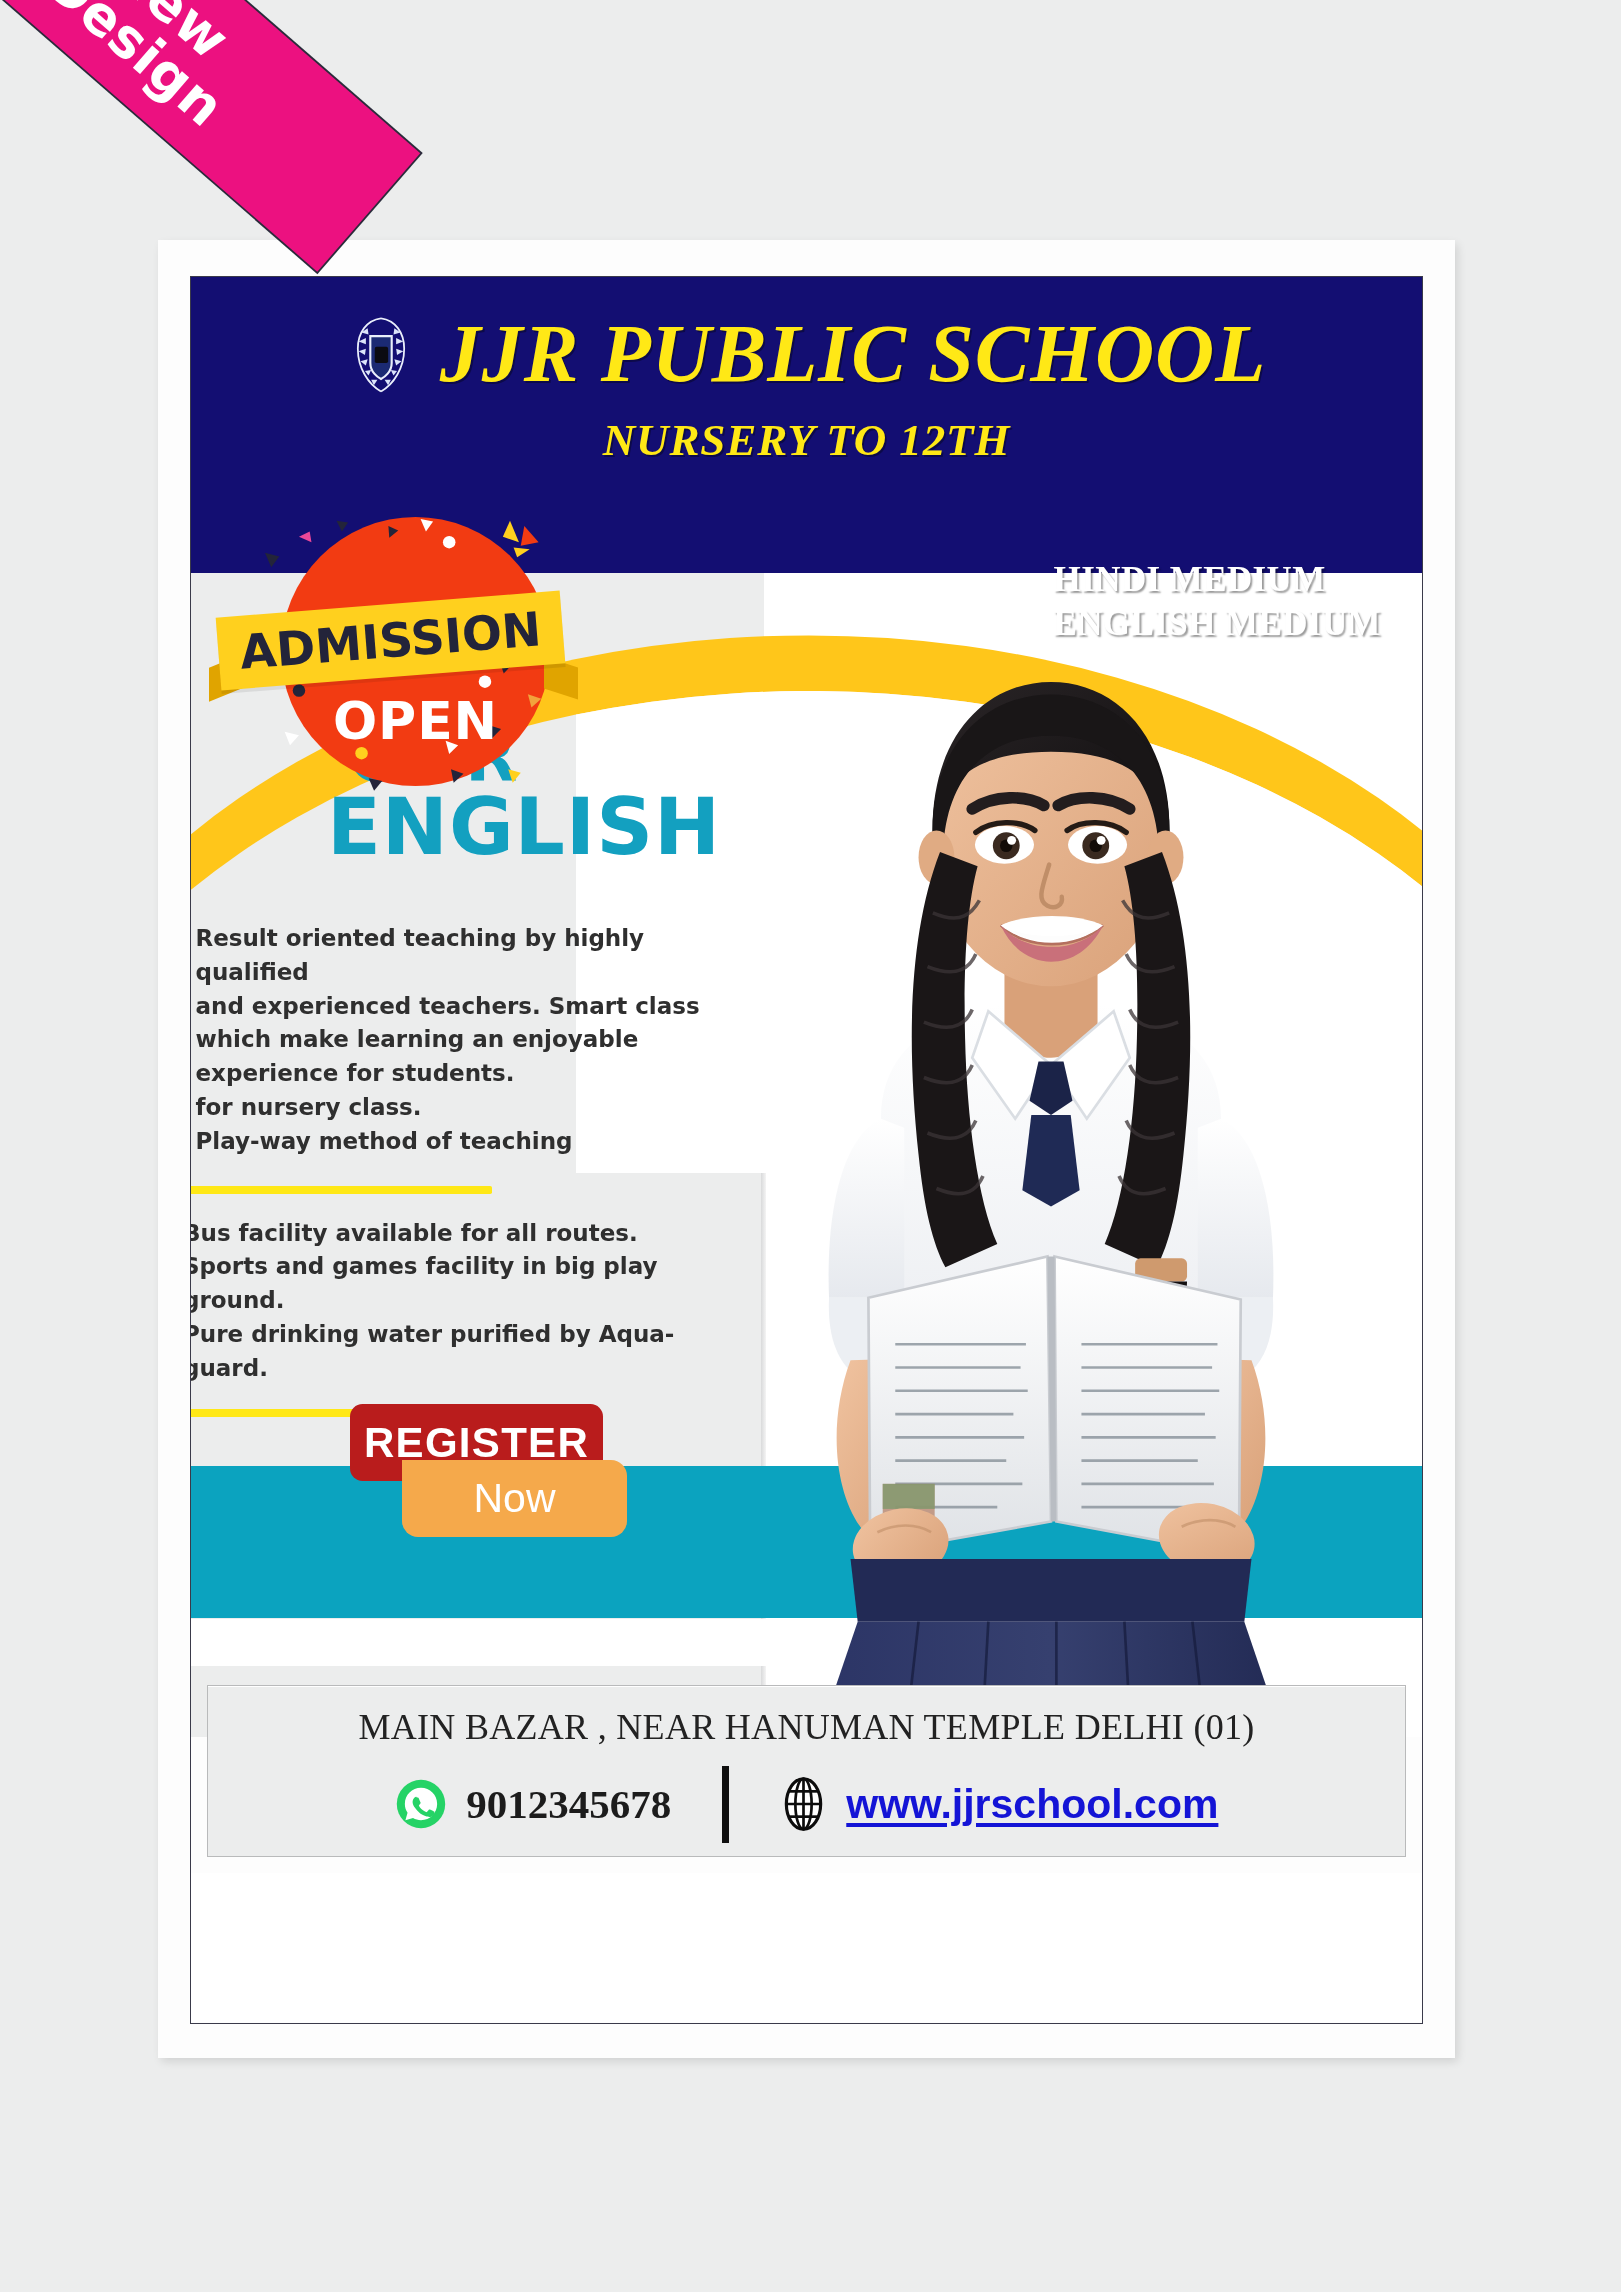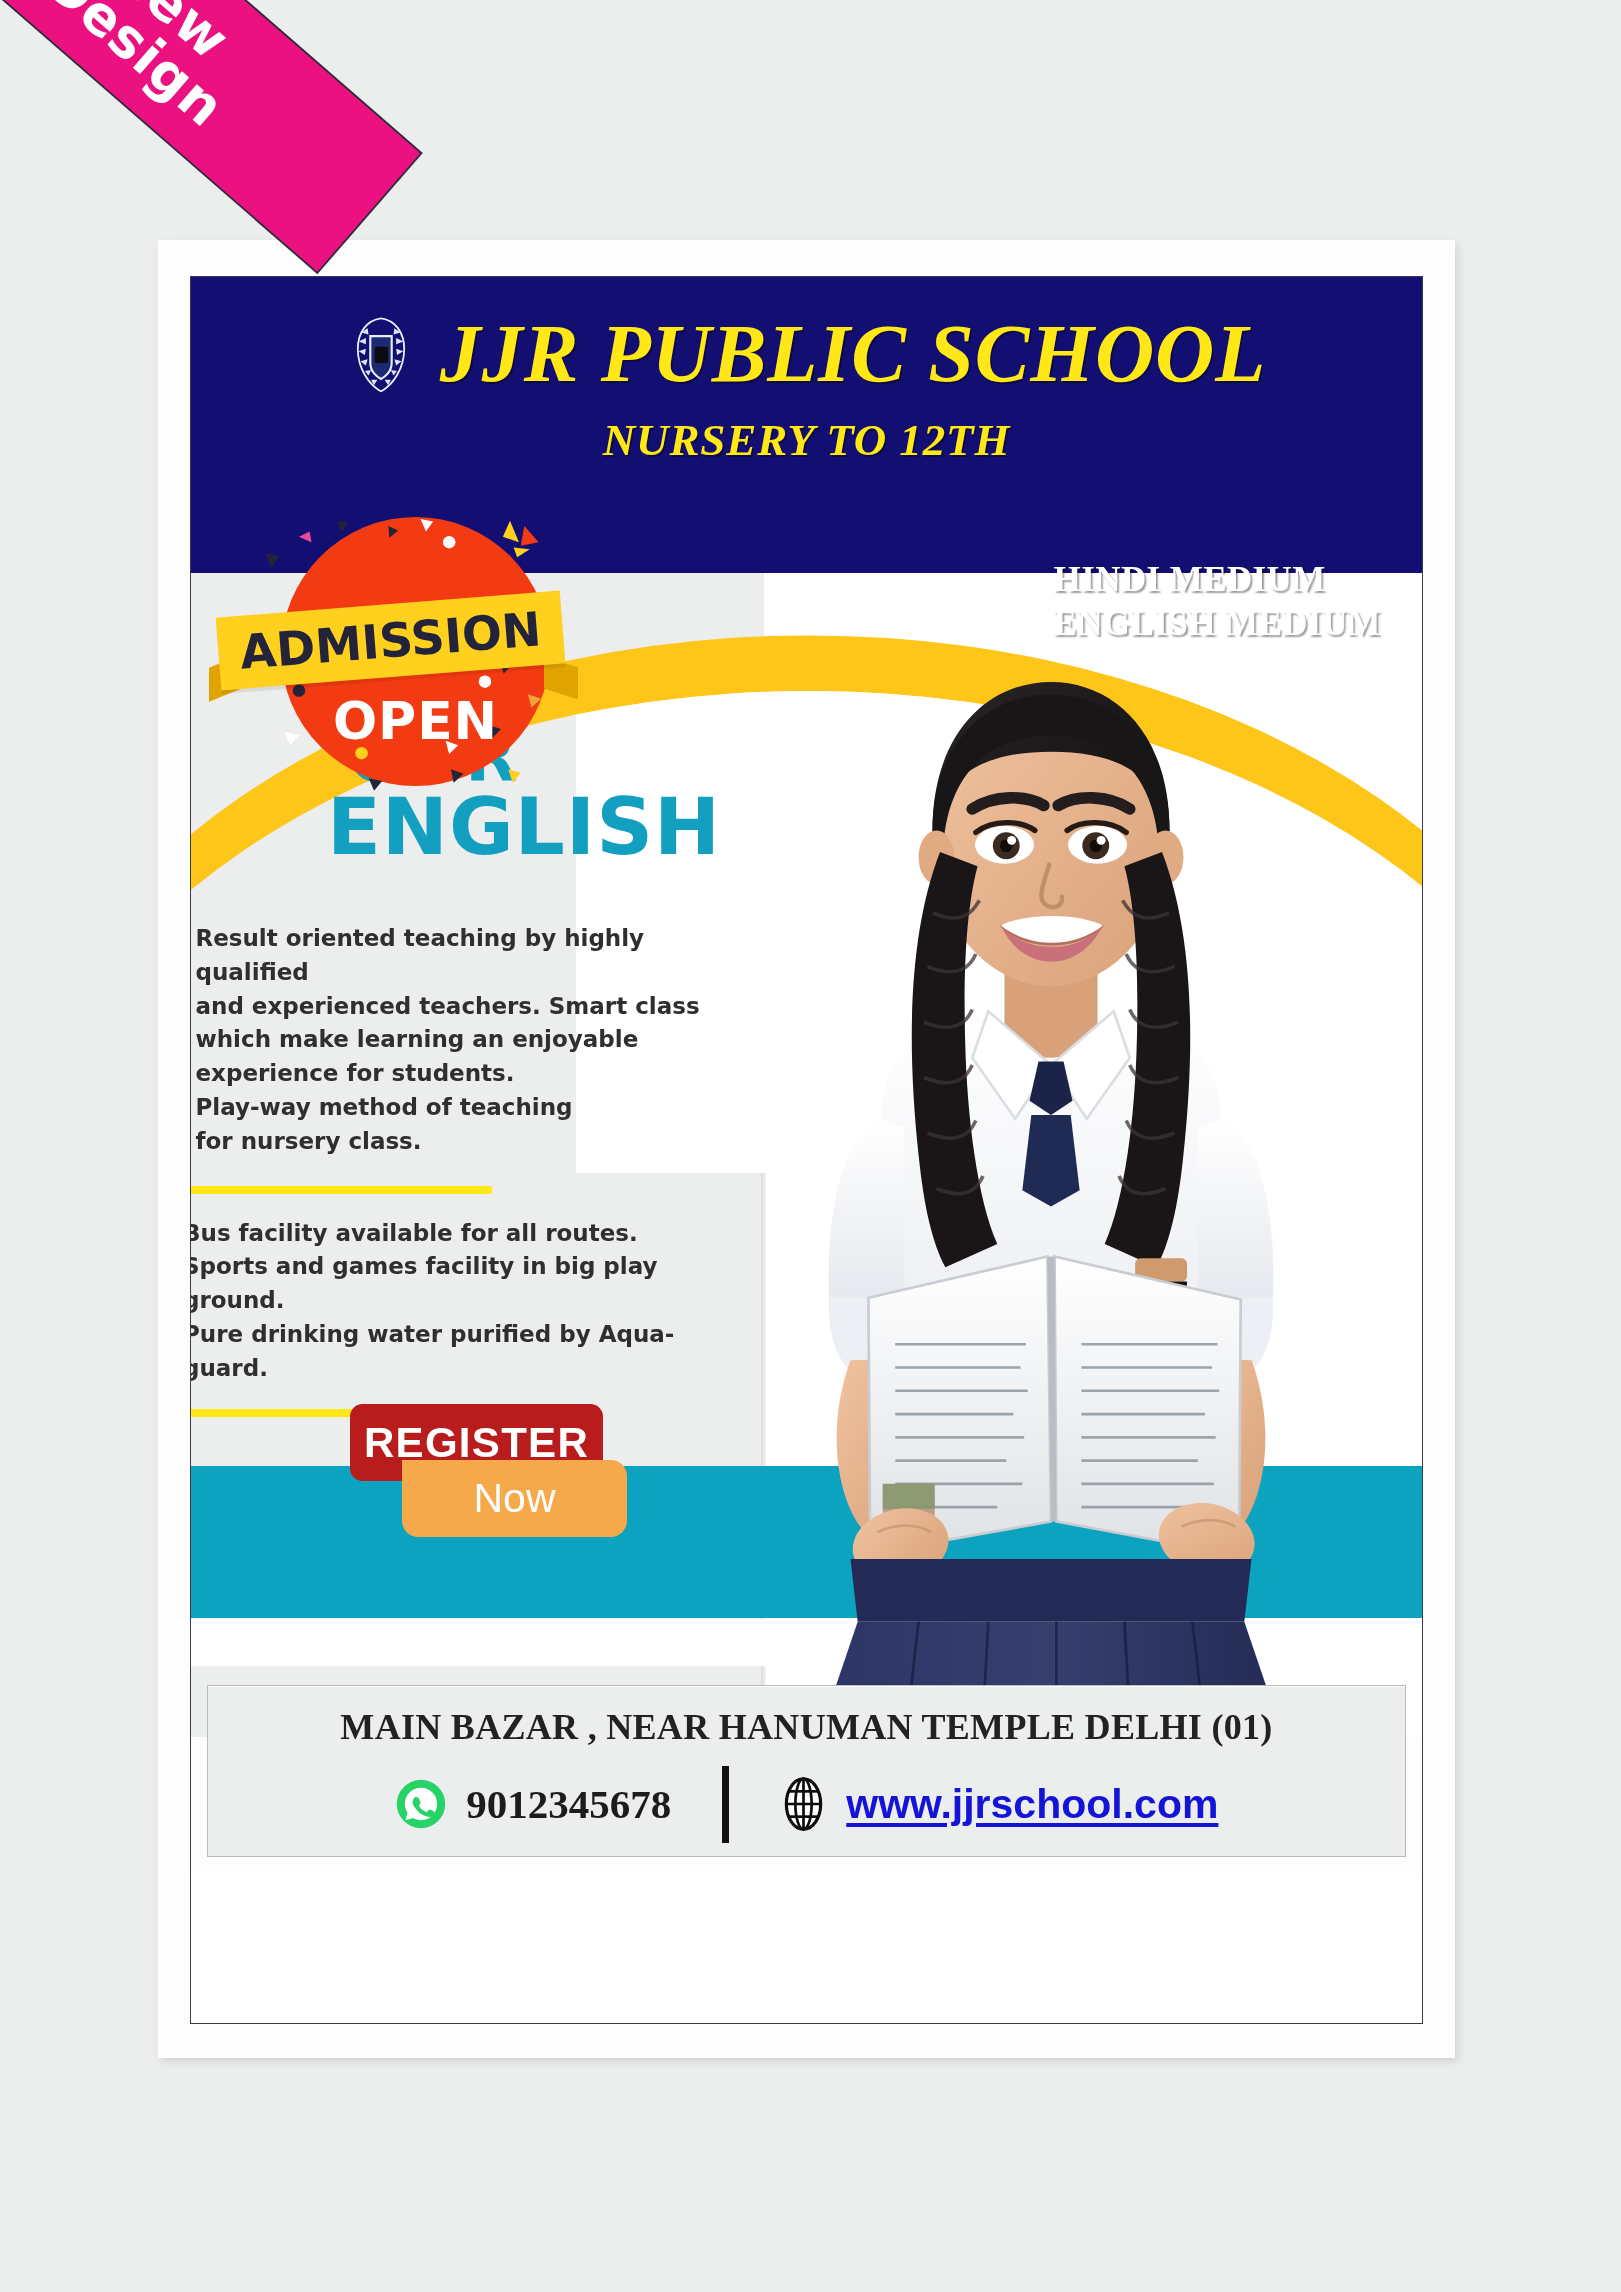--- a/index.html
+++ b/index.html
@@ -178,21 +178,21 @@
   #student{position:absolute;left:502px;top:340px;width:716px;height:1075px;z-index:10;}
 
   
   #footer{
     position:absolute;left:16px;top:1408px;width:1197px;height:170px;
     background:#eceded;border:0.9px solid #b9babb;z-index:30;
     box-shadow:inset 0 0.9px 0 #fff;
   }
   #addr{
     text-align:center;margin-top:19.7px;
-    color:#222;font-family:"Liberation Serif",serif;font-weight:bold;
+    color:#222;font-family:"Liberation Serif",serif;font-weight:normal;
     font-size:36px;letter-spacing:0.3px;
   }
   #contactRow{
     display:flex;align-items:center;justify-content:center;
     margin-top:18px;gap:12px;
   }
   .cItem{display:flex;align-items:center;gap:19.7px;}
   #phoneNum{
     color:#1c1c1c;font-family:"Liberation Serif",serif;font-weight:bold;font-size:41px;
   }
@@ -313,22 +313,22 @@
     <span class="l1">OUR</span>
     <span class="l2">ENGLISH</span>
   </div>
 
   <div id="featBody">
     <div id="blockA">
       <p class="featP">Result oriented teaching by highly qualified</p>
       <p class="featP">and experienced teachers. Smart class</p>
       <p class="featP">which make learning an enjoyable</p>
       <p class="featP">experience for students.</p>
+      <p class="featP">for nursery class.</p>
       <p class="featP">Play-way method of teaching</p>
-      <p class="featP">for nursery class.</p>
     </div>
     <div class="divider" id="divA"></div>
     <div id="blockB">
       <p class="featP">Bus facility available for all routes.</p>
       <p class="featP">Sports and games facility in big play ground.</p>
       <p class="featP">Pure drinking water purified by Aqua-guard.</p>
     </div>
     <div class="divider" id="divB"></div>
   </div>
 

